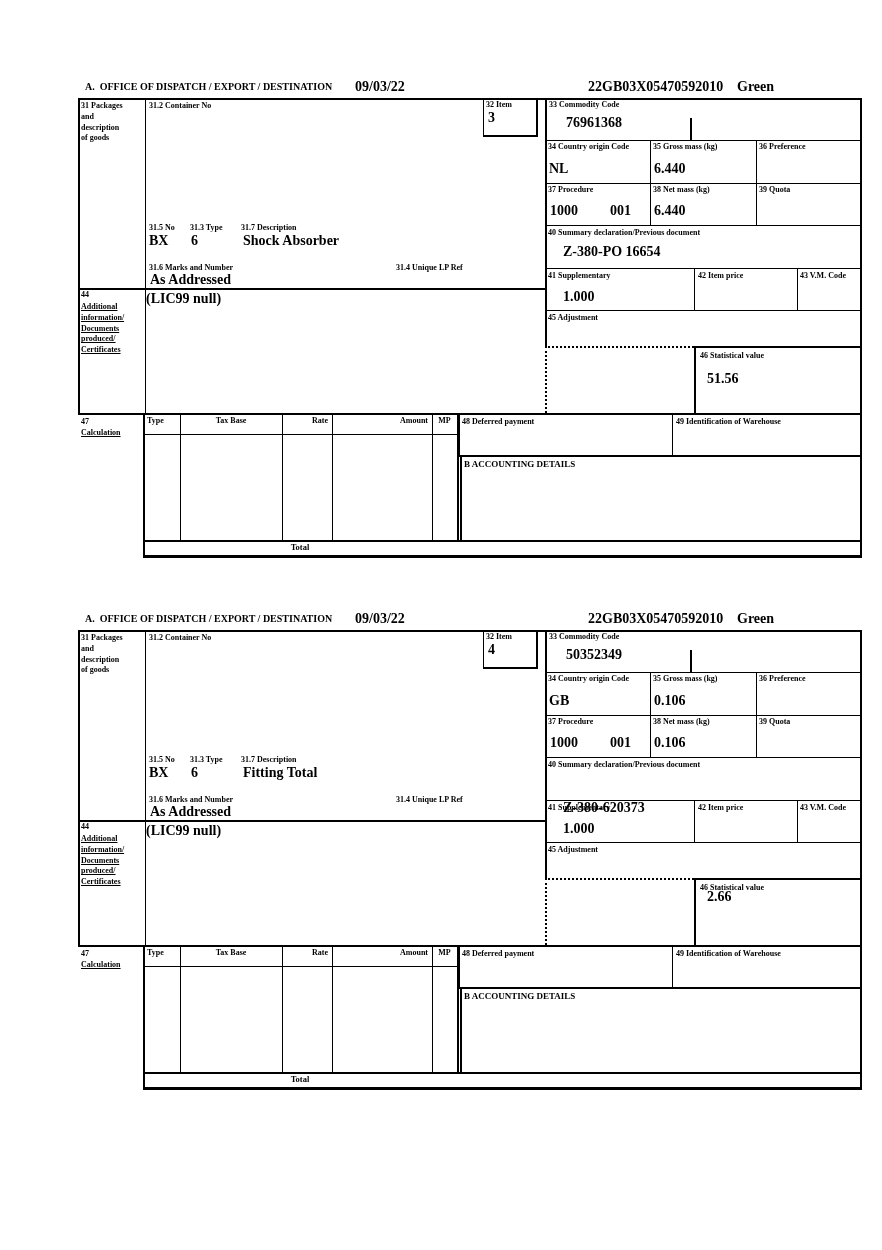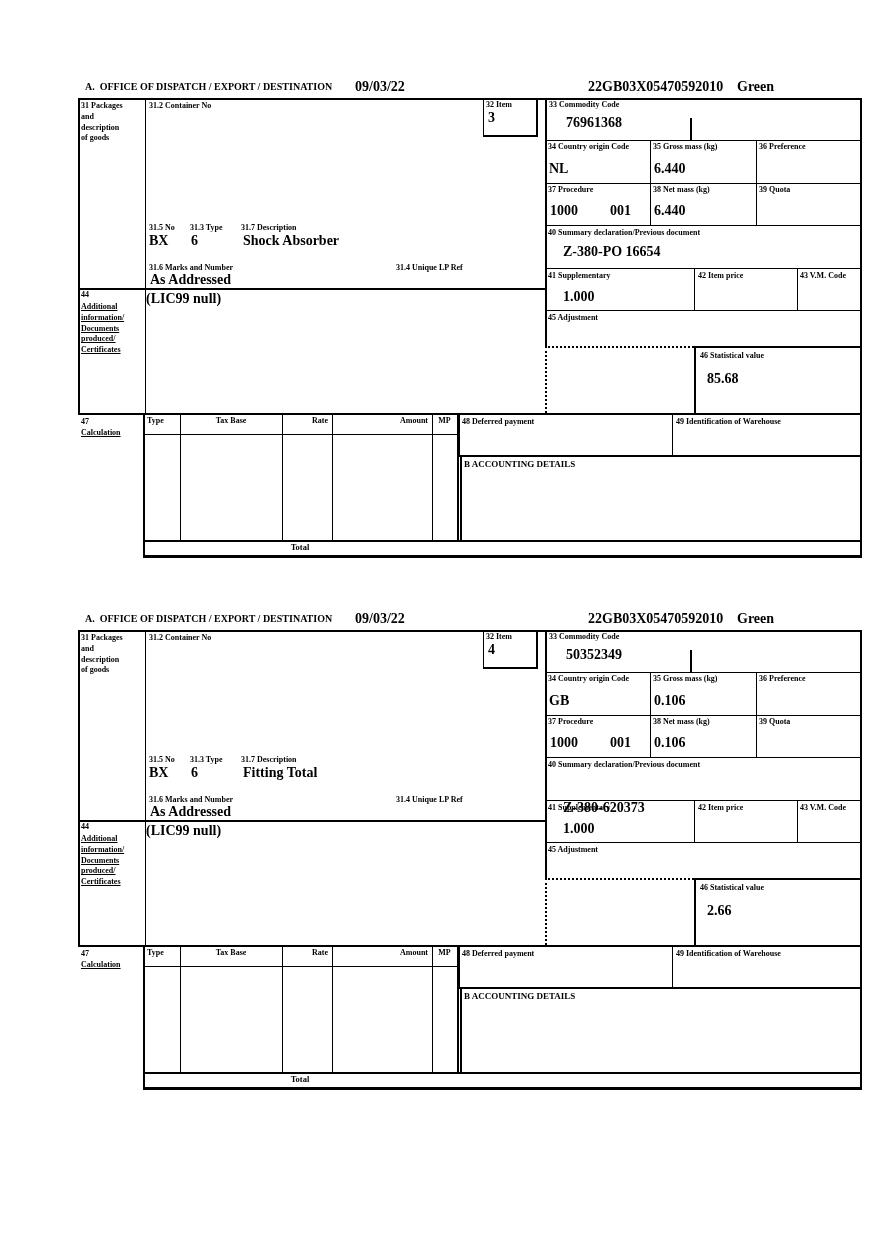--- a/index.html
+++ b/index.html
@@ -115,21 +115,21 @@
 produced/
 Certificates</span>
     <span class="val" style="left:146px;top:214px;">(LIC99 null)</span>
 
     <span class="lbl" style="left:548px;top:235px;">45 Adjustment</span>
     <div class="hd" style="left:545px;top:268px;width:149px;"></div>
 
     <div class="hl2" style="left:694px;top:268px;width:166px;"></div>
     <div class="vl2" style="left:694px;top:268px;height:67px;"></div>
     <span class="lbl" style="left:700px;top:273px;">46 Statistical value</span>
-    <span class="val" style="left:707px;top:294px;">85.68</span>
+    <span class="val" style="left:707px;top:294px;">51.56</span>
 
     <span class="lbl" style="left:81px;top:339px;">47</span>
     <span class="lbl u" style="left:81px;top:350px;">Calculation</span>
     <div class="calc-table"></div>
     <div class="hl" style="left:143px;top:356px;width:314px;"></div>
     <div class="vl" style="left:180px;top:335px;height:127px;"></div>
     <div class="vl" style="left:282px;top:335px;height:127px;"></div>
     <div class="vl" style="left:332px;top:335px;height:127px;"></div>
     <div class="vl" style="left:432px;top:335px;height:127px;"></div>
     <span class="col-hdr" style="left:147px;">Type</span>
@@ -232,21 +232,21 @@
 produced/
 Certificates</span>
     <span class="val" style="left:146px;top:214px;">(LIC99 null)</span>
 
     <span class="lbl" style="left:548px;top:235px;">45 Adjustment</span>
     <div class="hd" style="left:545px;top:268px;width:149px;"></div>
 
     <div class="hl2" style="left:694px;top:268px;width:166px;"></div>
     <div class="vl2" style="left:694px;top:268px;height:67px;"></div>
     <span class="lbl" style="left:700px;top:273px;">46 Statistical value</span>
-    <span class="val" style="left:707px;top:294px;">2.66</span>
+    <span class="val" style="left:707px;top:280px;">2.66</span>
 
     <span class="lbl" style="left:81px;top:339px;">47</span>
     <span class="lbl u" style="left:81px;top:350px;">Calculation</span>
     <div class="calc-table"></div>
     <div class="hl" style="left:143px;top:356px;width:314px;"></div>
     <div class="vl" style="left:180px;top:335px;height:127px;"></div>
     <div class="vl" style="left:282px;top:335px;height:127px;"></div>
     <div class="vl" style="left:332px;top:335px;height:127px;"></div>
     <div class="vl" style="left:432px;top:335px;height:127px;"></div>
     <span class="col-hdr" style="left:147px;">Type</span>

